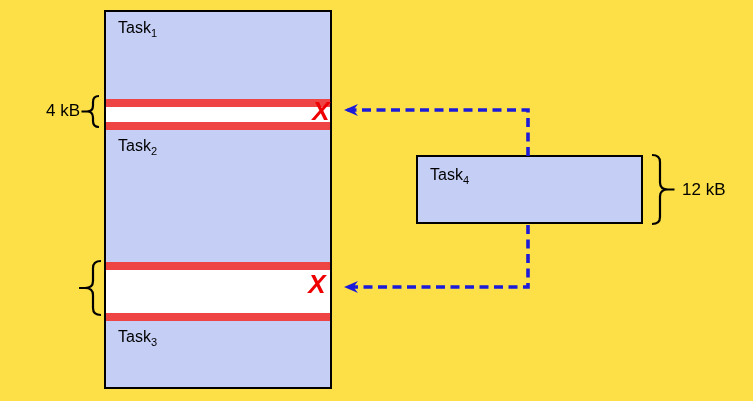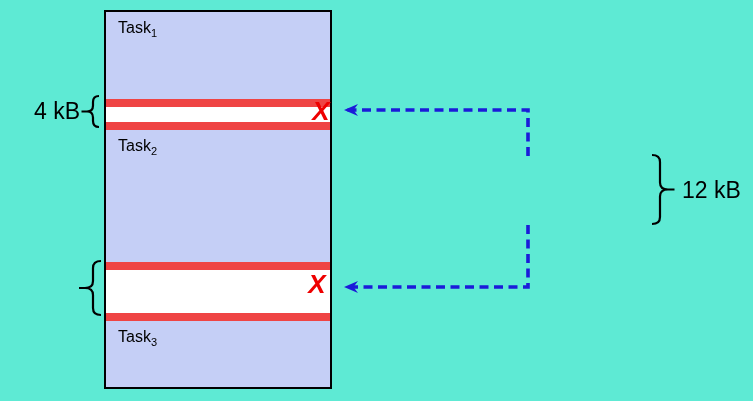--- a/index.html
+++ b/index.html
@@ -1,17 +1,17 @@
 <!DOCTYPE html>
 <html><head>
 <meta charset="utf-8">
 <style>
   html,body{margin:0;padding:0;background:#ffffff;}
   .canvas{
-    position:relative;width:753px;height:401px;background:#5eead4;overflow:hidden;
+    position:relative;width:753px;height:401px;background:#fde047;overflow:hidden;
     font-family:"Liberation Sans","DejaVu Sans",sans-serif;color:#000;
   }
   
   .memory{
     position:absolute;left:104px;top:10px;width:228px;height:379px;
     border:2px solid #000;box-sizing:border-box;
     display:flex;flex-direction:column;
   }
   .seg{box-sizing:border-box;position:relative;}
   .seg.task{background:#c5cff6;}
@@ -21,21 +21,21 @@
   .seg-2{height:23px;}
   .seg-3{height:140px;}
   .seg-4{height:51px;}
   .seg-5{flex:1;}
   .task-label{
     position:absolute;left:12px;top:6px;font-size:16px;line-height:20px;
   }
   .task-label sub{font-size:11px;line-height:0;}
   
   .size-label{
-    position:absolute;font-size:23px;line-height:24px;height:24px;white-space:nowrap;
+    position:absolute;font-size:17px;line-height:24px;height:24px;white-space:nowrap;
   }
   .size-label.right-align{text-align:right;}
   .lbl-4kb{left:16px;top:99px;width:64px;}
   .lbl-8kb{left:14px;top:276px;width:64px;}
   .lbl-12kb{left:682px;top:178px;}
   
   .task4{
     position:absolute;left:416px;top:155px;width:227px;height:69px;
     background:#c5cff6;border:2px solid #000;box-sizing:border-box;
   }
@@ -64,20 +64,23 @@
       <span class="task-label"><span>Task</span><sub>2</sub></span>
     </div>
     <div class="seg gap seg-4"></div>
     <div class="seg task seg-5">
       <span class="task-label"><span>Task</span><sub>3</sub></span>
     </div>
   </div>
 
   <div class="size-label right-align lbl-4kb">4 kB</div>
 
+  <div class="task4">
+    <span class="task-label"><span>Task</span><sub>4</sub></span>
+  </div>
   <div class="size-label lbl-12kb">12 kB</div>
 
   <span class="xmark xmark-1">X</span>
   <span class="xmark xmark-2">X</span>
 
   <svg class="overlay" width="753" height="401" viewBox="0 0 753 401">
     <defs>
       <marker id="arrowhead" markerUnits="userSpaceOnUse" markerWidth="16" markerHeight="14" refX="12" refY="6" orient="auto">
         <path d="M0,0 L14,6 L0,12 L4.5,6 Z" fill="#1b1bd9"></path>
       </marker>

